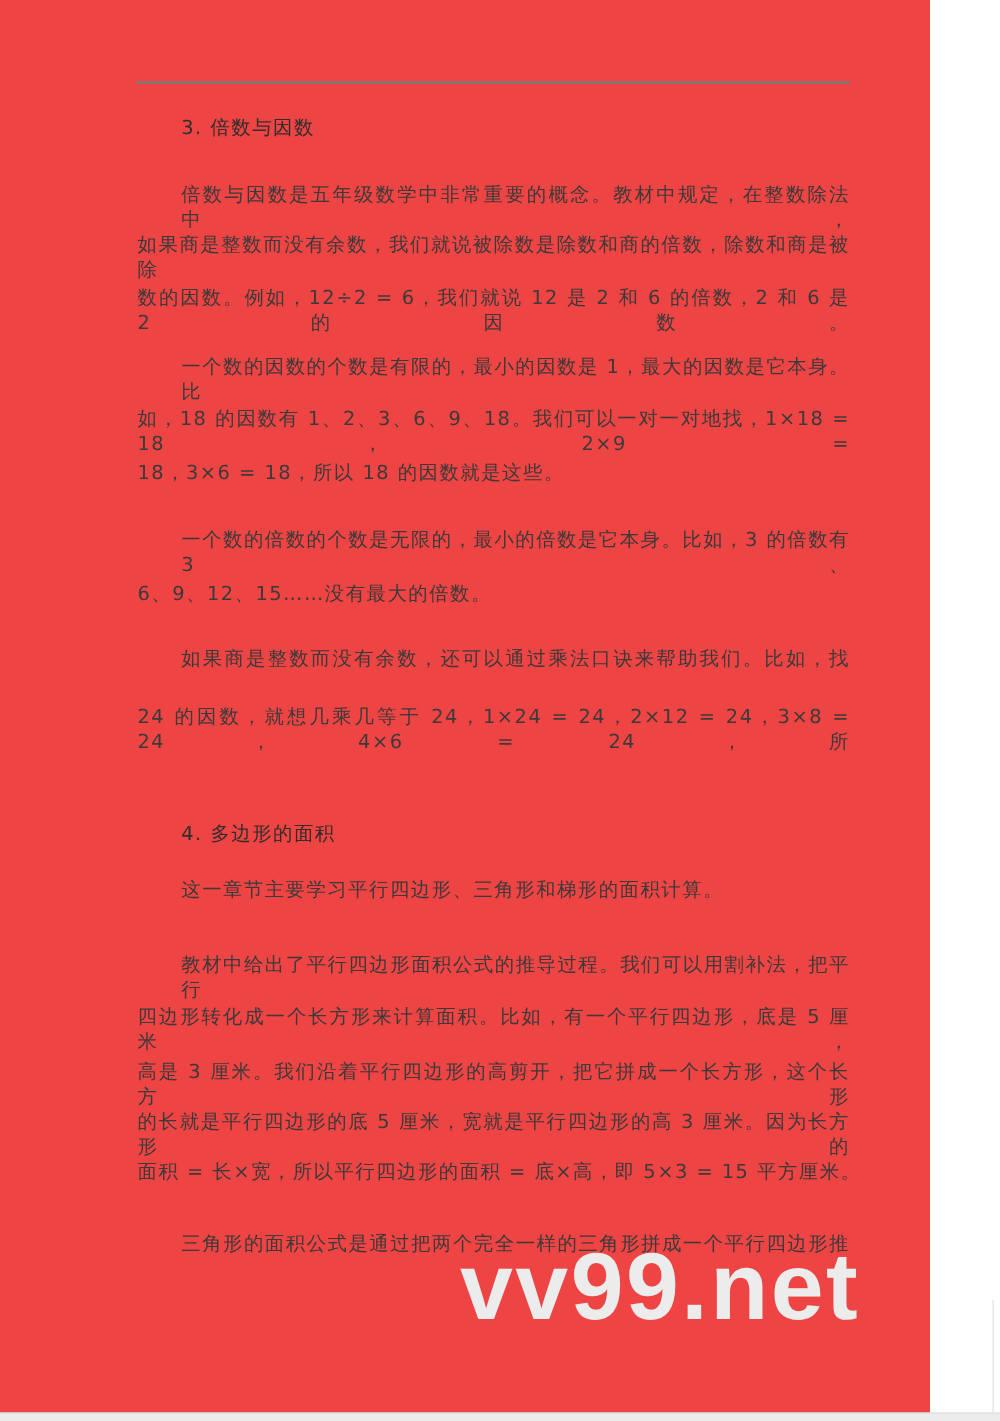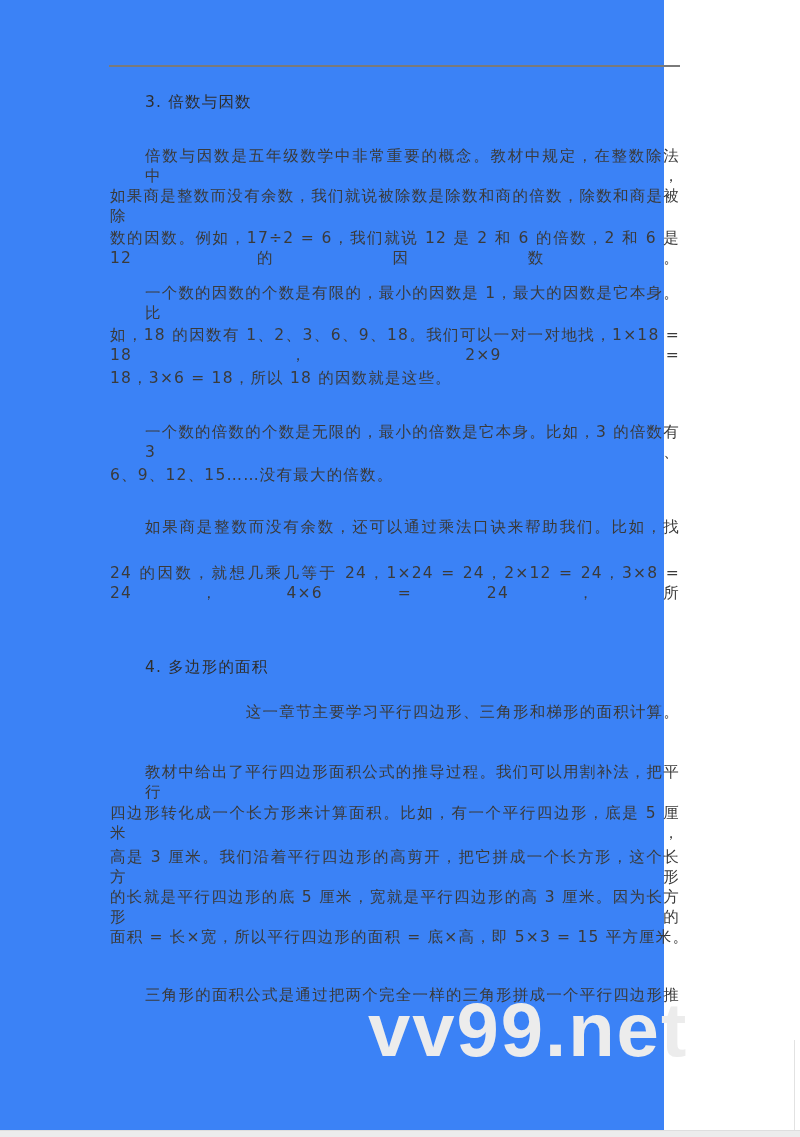--- a/index.html
+++ b/index.html
@@ -2,34 +2,34 @@
 <html><head>
 <meta charset="utf-8">
 <style>
   html, body { margin: 0; padding: 0; }
   body {
     width: 800px; height: 1137px; position: relative; overflow: hidden;
     background: #ffffff;
     font-family: "DejaVu Sans", "Liberation Sans", sans-serif;
   }
   .page {
-    position: absolute; left: 0; top: 0; width: 664px; height: 1137px;
-    background: #3b82f6;
+    position: absolute; left: 0; top: 0; width: 744px; height: 1137px;
+    background: #ef4444;
   }
   .header-rule {
     position: absolute; left: 109px; top: 65px; width: 571px; height: 0;
     border-top: 2px solid #7a7a7a;
   }
   .line {
     position: absolute; left: 110px; width: 570px;
     font-size: 15.5px; line-height: 20px; color: #3a3a3a;
     white-space: nowrap; letter-spacing: 1.2px;
     transform: translateY(-10px);
   }
-  .line.indent { left: 145px; width: 535px; text-align: right; }
+  .line.indent { left: 145px; width: 535px; }
   .line.heading { left: 145px; color: #2e2e2e; }
   .line.justify { text-align: justify; text-align-last: justify; white-space: normal; }
   .watermark {
     position: absolute; left: 368px; top: 990px;
     font-family: Liberation Sans, sans-serif; font-weight: bold;
     font-size: 76px; line-height: 80px; color: #ececec; letter-spacing: 2px;
   }
   .bottom-edge {
     position: absolute; left: 0; top: 1130px; width: 800px; height: 7px;
     background: #ececec; border-top: 1px solid #dedede;
@@ -42,21 +42,21 @@
 </head>
 <body>
 
 <div class="page">
   <div class="header-rule"></div>
 
   <div class="line heading" style="top:102px">3. 倍数与因数</div>
 
   <div class="line indent justify" style="top:156px">倍数与因数是五年级数学中非常重要的概念。教材中规定，在整数除法中，</div>
   <div class="line justify" style="top:196px">如果商是整数而没有余数，我们就说被除数是除数和商的倍数，除数和商是被除</div>
-  <div class="line justify" style="top:238px">数的因数。例如，17÷2 = 6，我们就说 12 是 2 和 6 的倍数，2 和 6 是 12 的因数。</div>
+  <div class="line justify" style="top:238px">数的因数。例如，12÷2 = 6，我们就说 12 是 2 和 6 的倍数，2 和 6 是 2 的因数。</div>
 
   <div class="line indent justify" style="top:293px">一个数的因数的个数是有限的，最小的因数是 1，最大的因数是它本身。比</div>
   <div class="line justify" style="top:335px">如，18 的因数有 1、2、3、6、9、18。我们可以一对一对地找，1×18 = 18，2×9 =</div>
   <div class="line" style="top:378px">18，3×6 = 18，所以 18 的因数就是这些。</div>
 
   <div class="line indent justify" style="top:432px">一个数的倍数的个数是无限的，最小的倍数是它本身。比如，3 的倍数有 3、</div>
   <div class="line" style="top:475px">6、9、12、15……没有最大的倍数。</div>
 
   <div class="line indent justify" style="top:527px">如果商是整数而没有余数，还可以通过乘法口诀来帮助我们。比如，找</div>
   <div class="line justify" style="top:573px">24 的因数，就想几乘几等于 24，1×24 = 24，2×12 = 24，3×8 = 24，4×6 = 24，所</div>

